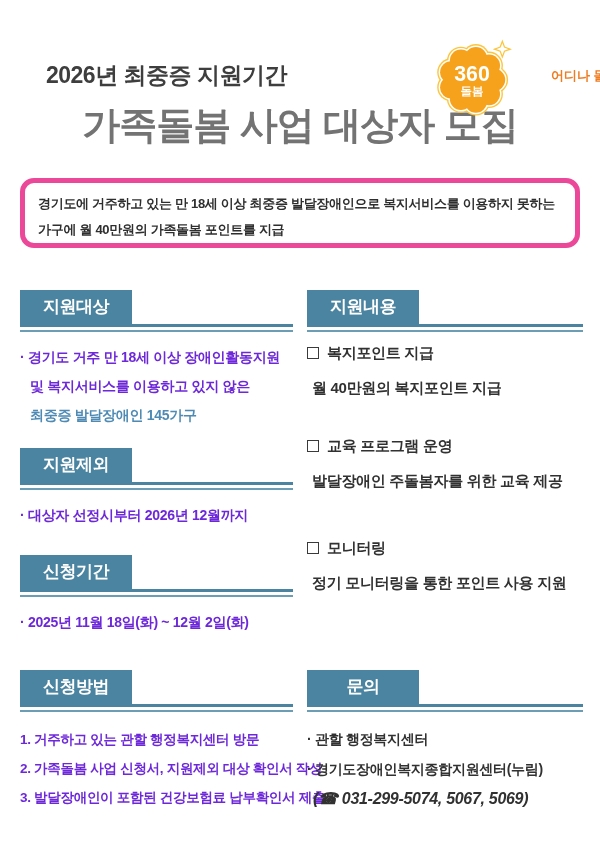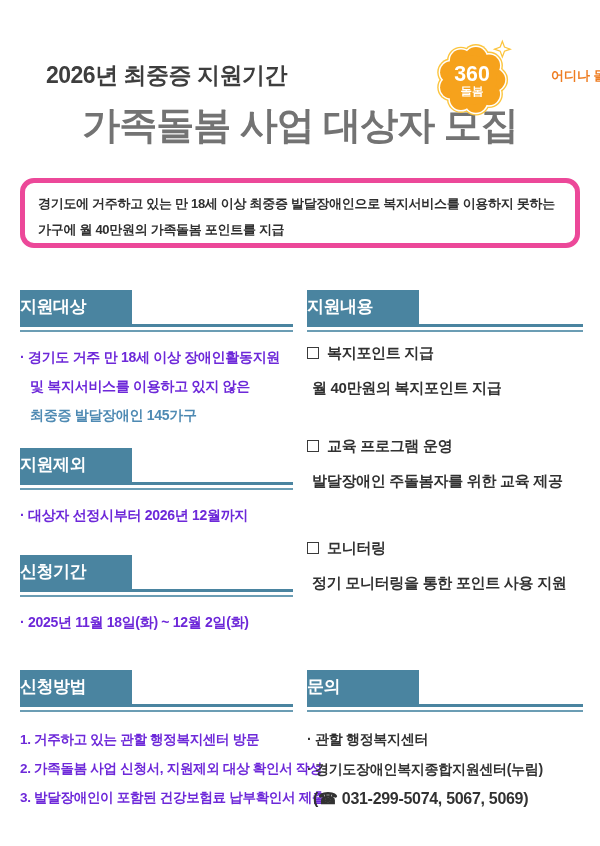--- a/index.html
+++ b/index.html
@@ -34,21 +34,21 @@
     font-size:13px; font-weight:700; letter-spacing:-0.3px; color:#2e2e2e;
     line-height:26px;
   }
   .summary-box div { white-space:nowrap; }
   
   .section { position:absolute; width:273px; }
   .section.right { width:276px; }
   .sec-head { border-bottom:3px solid #4a84a0; }
   .sec-badge {
     display:block; width:112px; height:34px; line-height:34px;
-    background:#4a84a0; color:#ffffff; text-align:left;
+    background:#4a84a0; color:#ffffff; text-align:center;
     font-size:17px; font-weight:700; letter-spacing:-0.5px;
   }
   .sec-rule2 { height:2px; background:#6b9db4; margin-top:3px; }
   
   .body-line {
     margin-top:11px; font-size:14px; font-weight:700; letter-spacing:-0.3px;
     line-height:29px; color:#6d28d9; white-space:nowrap;
   }
   .body-line.cont { margin-top:0; padding-left:10px; }
   .body-line.highlight { margin-top:0; color:#4e8ab3; }
@@ -56,21 +56,21 @@
   .steps { margin-top:13px; }
   .check-row { margin-top:12px; font-size:15px; font-weight:700; letter-spacing:-0.3px; color:#313131; white-space:nowrap; }
   .check-box {
     display:inline-block; width:12px; height:12px;
     border:1.5px solid #3a3a3a; margin-right:8px; vertical-align:-1px; background:#fff;
   }
   .check-desc { margin-top:16px; padding-left:5px; font-size:15px; font-weight:700; letter-spacing:-0.3px; color:#313131; white-space:nowrap; }
   .float-item { position:absolute; left:307px; width:276px; }
   .contact-line { margin-top:12px; font-size:14px; font-weight:700; letter-spacing:-0.3px; line-height:30px; color:#313131; white-space:nowrap; }
   .contact-line + .contact-line { margin-top:0; }
-  .contact-phone { padding-left:6px; font-size:16px; }
+  .contact-phone { padding-left:6px; font-size:16px;font-style:italic; }
   
   .logo text { font-family:"Liberation Sans", sans-serif; font-weight:bold; fill:#ffffff; }
 </style>
 </head>
 <body>
 
 <div class="page">
 
   <div class="subtitle">2026년 최중증 지원기간</div>
   <div class="main-title">가족돌봄 사업 대상자 모집</div>

